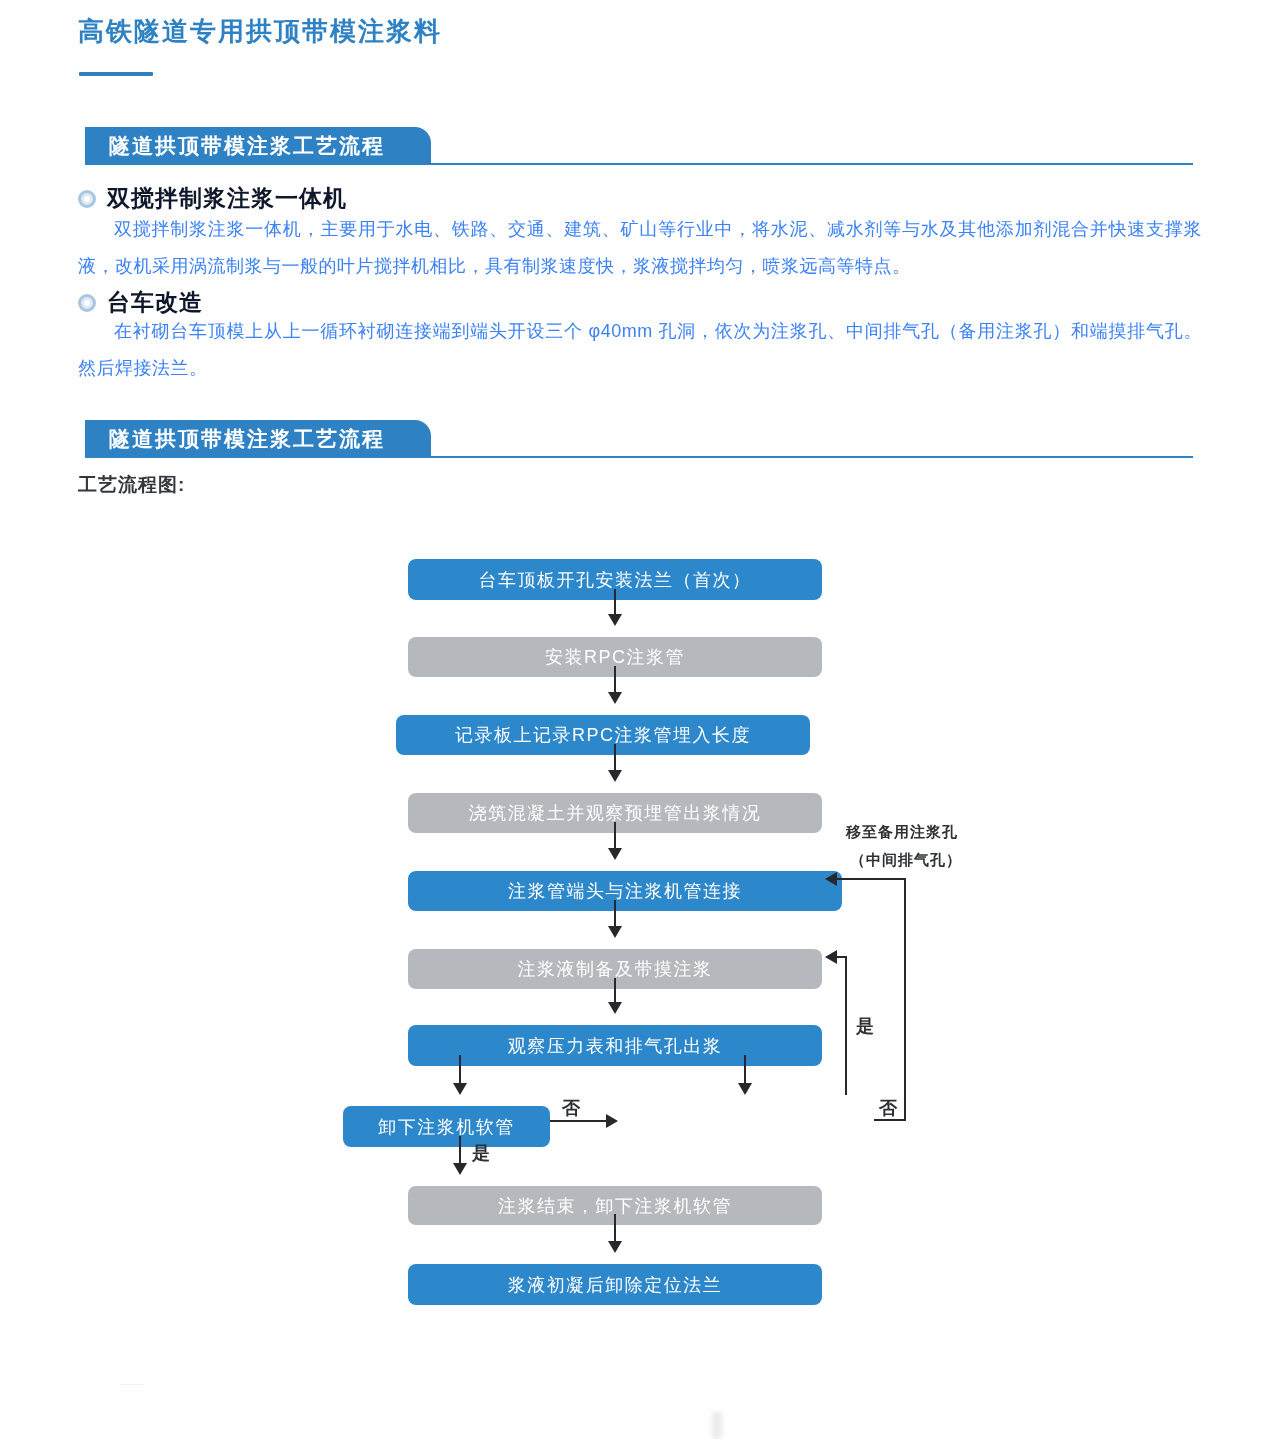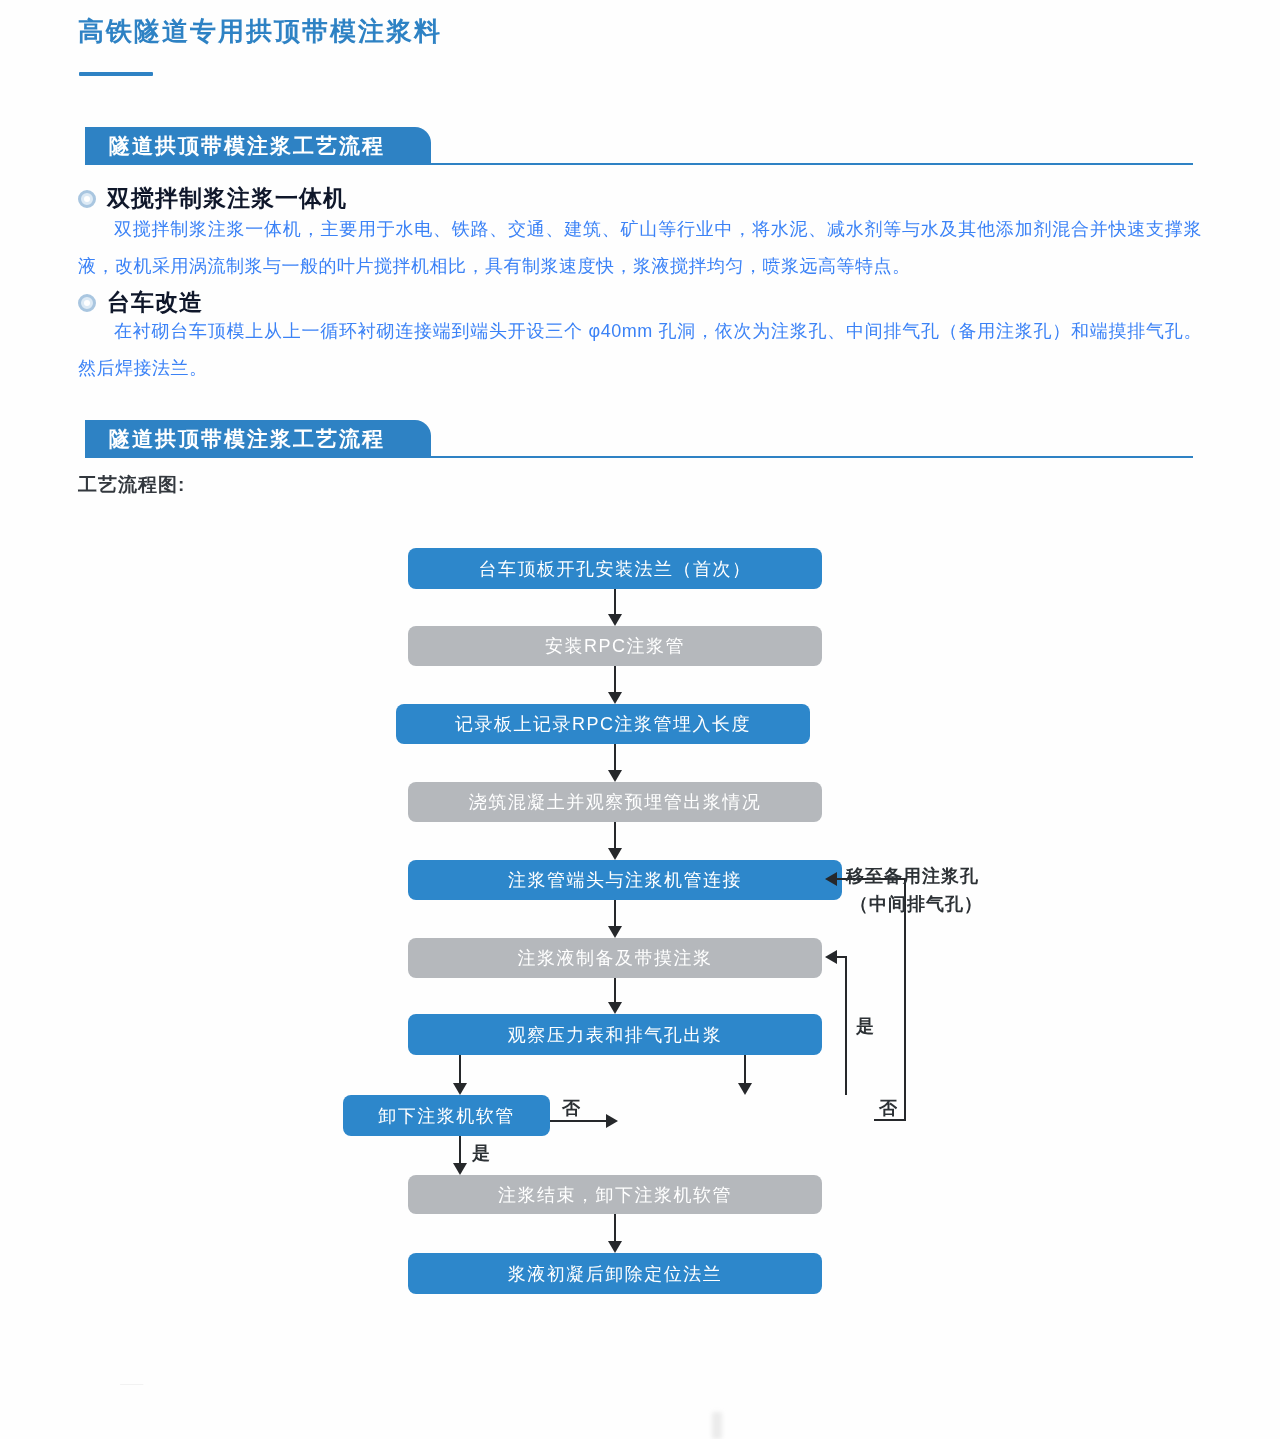--- a/index.html
+++ b/index.html
@@ -51,21 +51,21 @@
   .para2{top:313px;}
   .flow-label{
     position:absolute;left:78px;top:472px;
     font-size:19px;font-weight:bold;color:#33383e;letter-spacing:1px;
   }
   
   .node{
     position:absolute;border-radius:8px;color:#fff;
     font-size:18px;letter-spacing:1.5px;
     display:flex;align-items:center;justify-content:center;
-    text-align:center;white-space:nowrap;
+    text-align:center;white-space:nowrap;margin-top:11px;
   }
   .node.blue{background:var(--node-blue);}
   .node.gray{background:var(--node-gray);}
   .n1 {left:408px;top:548px; width:414px;height:41px;}
   .n2 {left:408px;top:626px; width:414px;height:40px;}
   .n3 {left:396px;top:704px; width:414px;height:40px;}
   .n4 {left:408px;top:782px; width:414px;height:40px;}
   .n5 {left:408px;top:860px; width:434px;height:40px;}
   .n6 {left:408px;top:938px; width:414px;height:40px;}
   .n7 {left:408px;top:1014px;width:414px;height:41px;}
@@ -82,22 +82,22 @@
     border-top:7px solid transparent;border-bottom:7px solid transparent;
     border-right:12px solid #26282b;}
   .head-right{position:absolute;width:0;height:0;
     border-top:7px solid transparent;border-bottom:7px solid transparent;
     border-left:12px solid #26282b;}
   .edge-label{
     position:absolute;font-size:18px;font-weight:bold;color:#2c3135;
     letter-spacing:1px;white-space:nowrap;
   }
   .annotation{
-    position:absolute;font-size:18px;font-weight:bold;color:#2c3135;
-    letter-spacing:1px;white-space:nowrap;line-height:28px;margin-top:44px;
+    position:absolute;font-size:15px;font-weight:bold;color:#2c3135;
+    letter-spacing:1px;white-space:nowrap;line-height:28px;
   }
   .ann1{left:846px;top:818px;}
   .ann2{left:850px;top:846px;}
   
   .watermark-building{
     position:absolute;left:100px;top:1384px;width:70px;height:55px;
     opacity:0.10;border:1px solid #8a8a8a;border-bottom:none;
     clip-path:polygon(28% 0,60% 0,78% 100%,10% 100%);
   }
   .watermark-smudge{

